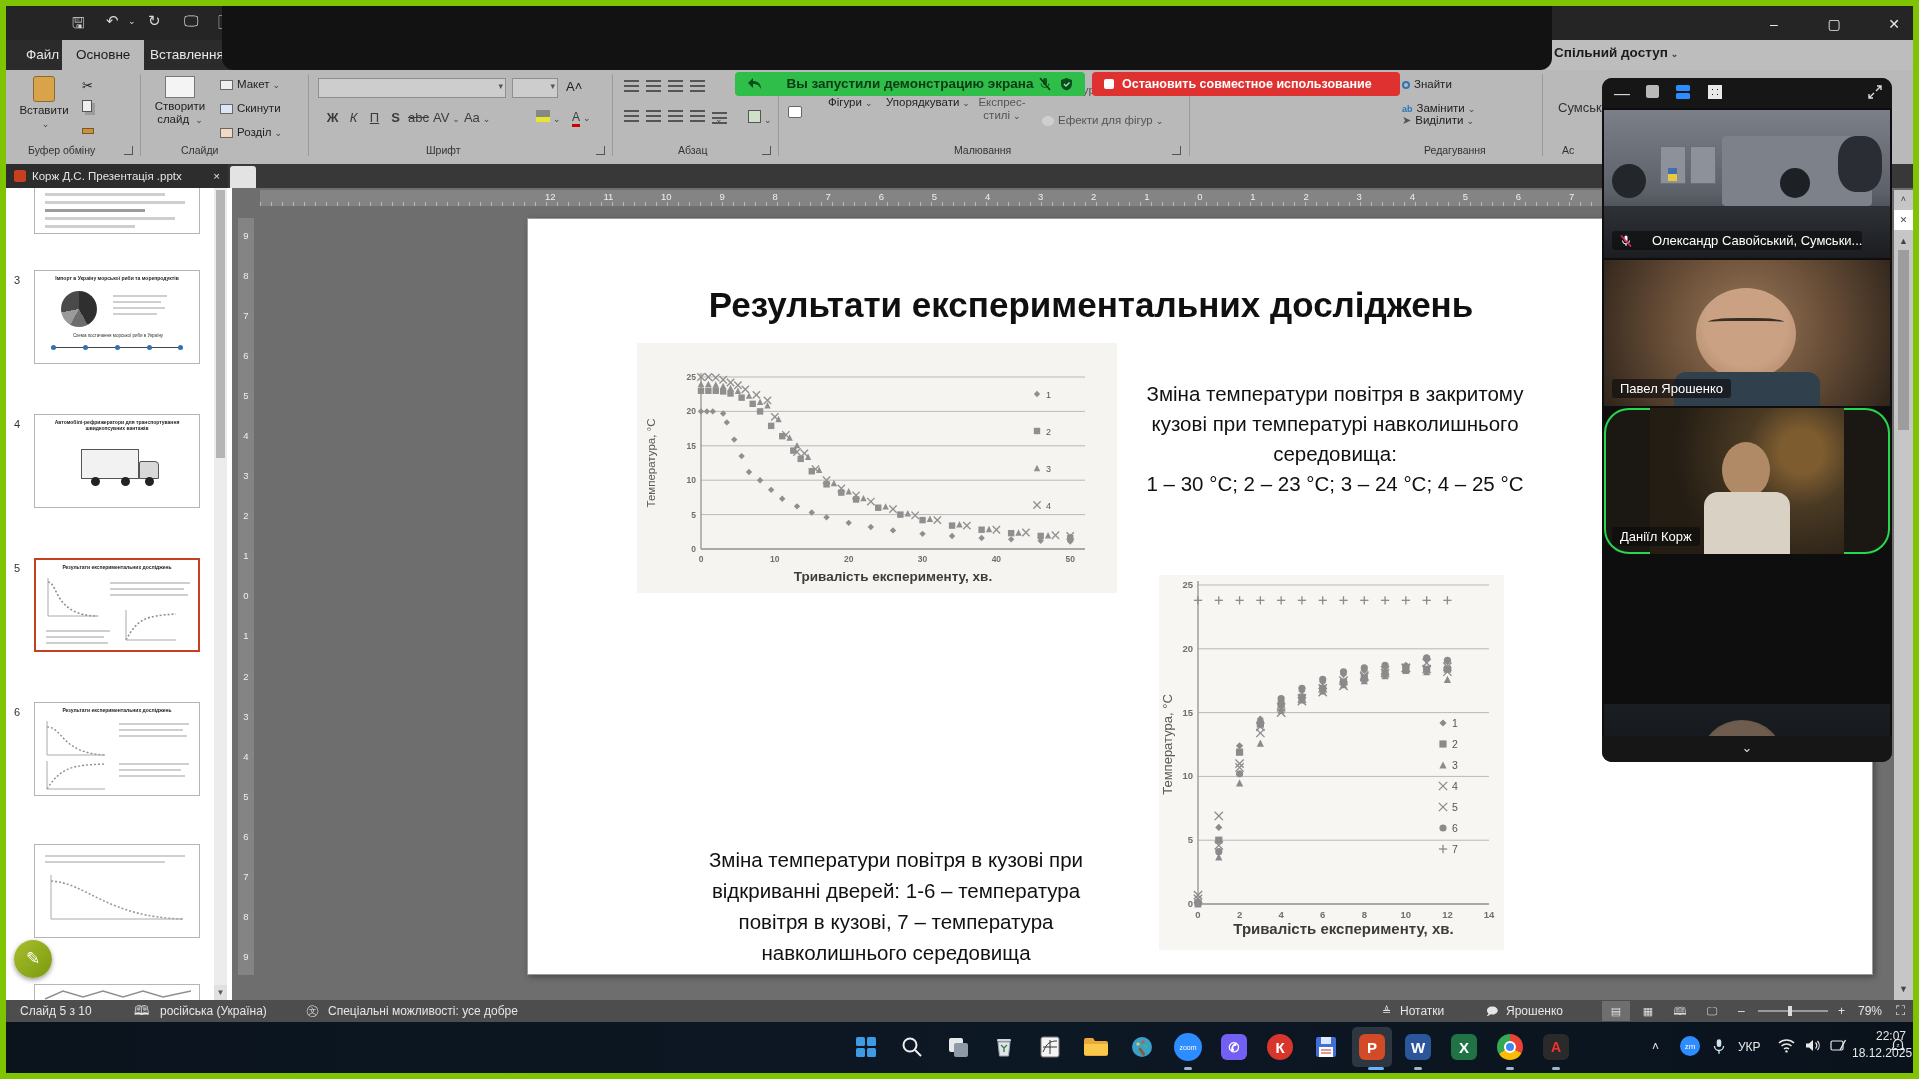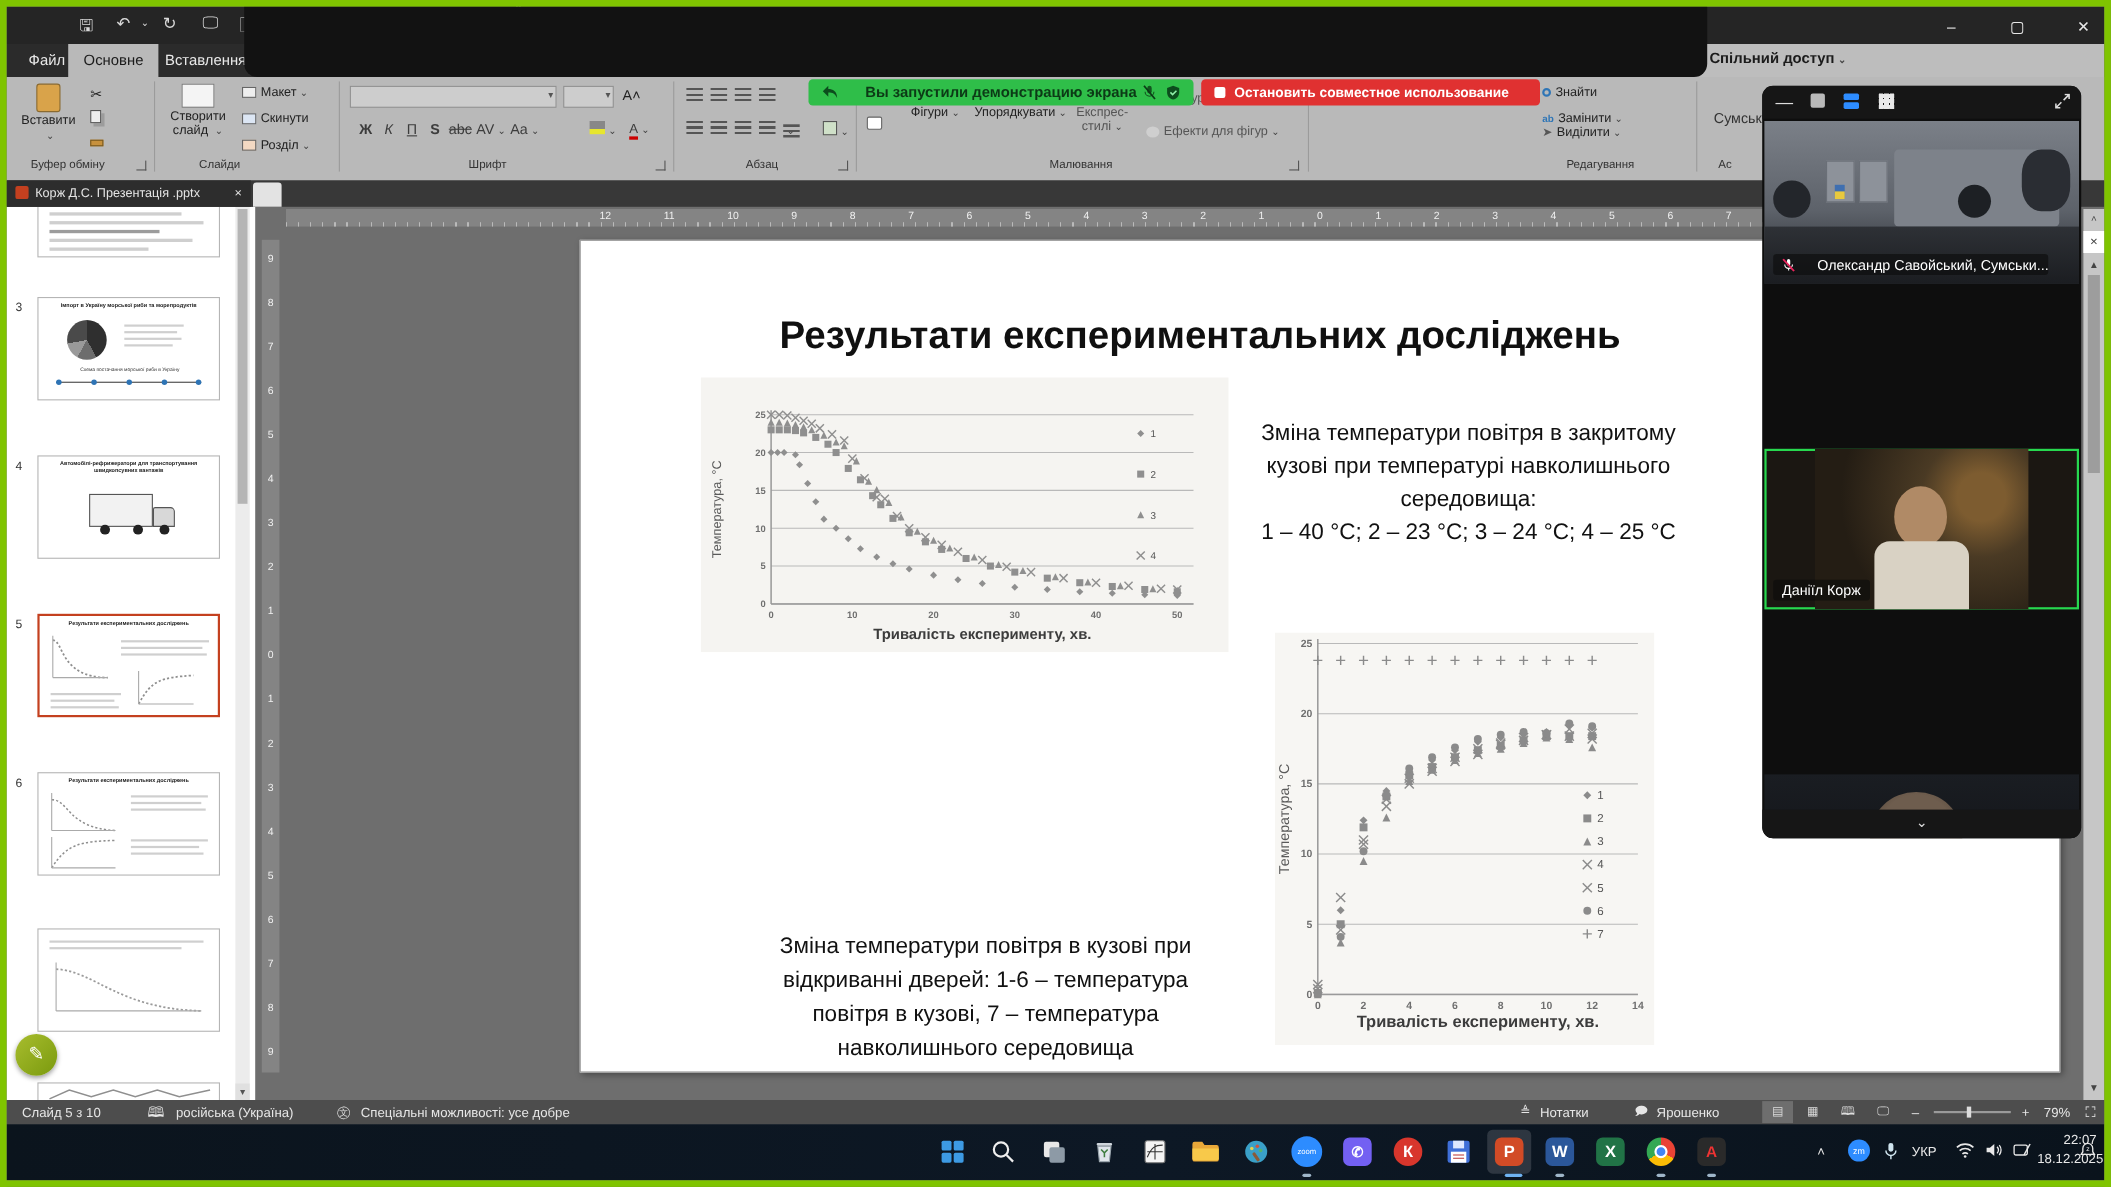--- a/index.html
+++ b/index.html
@@ -84,21 +84,21 @@
   .zchev{position:absolute;top:8px;color:#ccc;font-size:10px;}
   .zbadge{position:absolute;font-size:10px;color:#fff;}
   
   #banner-green{left:735px;top:72px;width:350px;height:24px;background:#2fbe49;border-radius:4px;z-index:60;color:#0c3a16;font-size:13.5px;font-weight:bold;line-height:24px;text-align:center;}
   #banner-red{left:1092px;top:72px;width:308px;height:24px;background:#e03131;border-radius:4px;z-index:60;color:#fff;font-size:12.5px;font-weight:bold;line-height:24px;}
   
   #videopanel{left:1602px;top:78px;width:290px;height:684px;background:#0e0e0e;border-radius:10px;z-index:70;overflow:hidden;}
   #vheader{position:absolute;left:0;top:0;width:290px;height:30px;background:#161616;}
   .vhic{position:absolute;top:7px;}
   .vtile{position:absolute;left:2px;width:286px;overflow:hidden;background:#222;}
-  .vtile.active{outline:2px solid #27d84f;outline-offset:-2px;}
+  .vtile.active{outline:2px solid #27d84f;outline-offset:-2px;border-radius:25px;}
   .vname{position:absolute;left:8px;bottom:8px;background:rgba(12,12,12,.62);border-radius:3px;padding:2px 8px;color:#fff;font-size:13px;display:flex;align-items:center;gap:20px;max-width:250px;white-space:nowrap;overflow:hidden;}
   .micico{display:inline-flex;width:12px;height:12px;}
   .scene1{background:linear-gradient(180deg,#7b8088 0%,#5d626a 55%,#23262b 100%);}
   .scene2{background:radial-gradient(circle at 50% 45%,#96785a 0%,#6e523a 45%,#2e241b 100%);}
   .scene3{background:#1b1712;}
   .scene4{background:linear-gradient(180deg,#3a4149,#23282e);}
   .scene5{background:linear-gradient(180deg,#1a1d22,#101216);}
   .sil{position:absolute;border-radius:50%;}
   #vchev{position:absolute;left:0;bottom:0;width:290px;height:26px;background:#161616;color:#ddd;text-align:center;font-size:13px;line-height:24px;}
   
@@ -504,21 +504,21 @@
         <text x="409" y="128.5" font-size="9" fill="#555" font-family="&quot;DejaVu Serif&quot;,serif">3</text>
         <line x1="396.32" y1="158.32" x2="403.68" y2="165.68" stroke="#8f8f8f" stroke-width="1.3"></line>
         <line x1="396.32" y1="165.68" x2="403.68" y2="158.32" stroke="#8f8f8f" stroke-width="1.3"></line>
         <text x="409" y="165.5" font-size="9" fill="#555" font-family="&quot;DejaVu Serif&quot;,serif">4</text>
         <text x="256" y="238" text-anchor="middle" font-size="13.5" font-weight="bold" fill="#3c3c3c" font-family="&quot;DejaVu Serif&quot;,serif">Тривалість експерименту, хв.</text>
         <text x="18" y="120" text-anchor="middle" font-size="11.5" fill="#5a5a5a" font-family="&quot;DejaVu Serif&quot;,serif" transform="rotate(-90 18 120)">Температура, °С</text>
       </svg>
     <div class="slidetext" id="slide-text-right">Зміна температури повітря в закритому
 кузові при температурі навколишнього
 середовища:
-1 – 40 °С;  2 – 23 °С; 3 – 24 °С; 4 – 25 °С</div>
+1 – 30 °С;  2 – 23 °С; 3 – 24 °С; 4 – 25 °С</div>
     <svg id="chart2" class="chartsvg" style="left:631px;top:356px" width="345" height="375">
         <rect x="0" y="0" width="345" height="375" fill="#f7f6f3"></rect>
         <line x1="39" y1="329" x2="330" y2="329" stroke="#b9b9b9" stroke-width="1"></line>
         <text x="34" y="332" text-anchor="end" font-size="9.5" fill="#6f6f6f" font-family="&quot;DejaVu Serif&quot;,serif" font-weight="bold">0</text>
         <line x1="39" y1="265.2" x2="330" y2="265.2" stroke="#b9b9b9" stroke-width="1"></line>
         <text x="34" y="268.2" text-anchor="end" font-size="9.5" fill="#6f6f6f" font-family="&quot;DejaVu Serif&quot;,serif" font-weight="bold">5</text>
         <line x1="39" y1="201.39999999999998" x2="330" y2="201.39999999999998" stroke="#b9b9b9" stroke-width="1"></line>
         <text x="34" y="204.39999999999998" text-anchor="end" font-size="9.5" fill="#6f6f6f" font-family="&quot;DejaVu Serif&quot;,serif" font-weight="bold">10</text>
         <line x1="39" y1="137.6" x2="330" y2="137.6" stroke="#b9b9b9" stroke-width="1"></line>
         <text x="34" y="140.6" text-anchor="end" font-size="9.5" fill="#6f6f6f" font-family="&quot;DejaVu Serif&quot;,serif" font-weight="bold">15</text>
@@ -997,20 +997,28 @@
             <svg width="12" height="12" viewBox="0 0 12 12">
               <rect x="4.5" y="0.5" width="3" height="6" rx="1.5" fill="#fff"></rect>
               <path d="M2.5 5.5a3.5 3.5 0 0 0 7 0" stroke="#fff" fill="none"></path>
               <line x1="6" y1="9" x2="6" y2="11" stroke="#fff"></line>
               <line x1="1" y1="0.5" x2="11" y2="11.5" stroke="#e8245c" stroke-width="1.6"></line>
             </svg>
           </span>
           <span>Олександр Савойський, Сумськи...</span>
         </div>
     </div>
+    <div class="vtile scene2" style="top:182px;height:146px">
+      <div class="sil" style="left:92px;top:28px;width:100px;height:92px;background:radial-gradient(circle at 50% 40%,#cba184 0 55%,#a97f60 100%)"></div>
+      <div style="position:absolute;left:104px;top:58px;width:76px;height:10px;border-top:3px solid #3a2f26;border-radius:40%"></div>
+      <div style="position:absolute;left:70px;top:112px;width:146px;height:34px;background:#31404d;border-radius:12px 12px 0 0"></div>
+      <div class="vname">
+          <span>Павел Ярошенко</span>
+        </div>
+    </div>
     <div class="vtile scene3 active" style="top:330px;height:146px">
       <div style="position:absolute;left:46px;top:0;width:194px;height:146px;background:radial-gradient(circle at 78% 30%,#7d5c30 0 12%,#4a3a24 30%,#241d14 70%)"></div>
       <div class="sil" style="left:118px;top:34px;width:48px;height:56px;background:#b08a66"></div>
       <div style="position:absolute;left:100px;top:84px;width:86px;height:62px;background:#d9d2c4;border-radius:14px 14px 0 0"></div>
       <div class="vname">
           <span>Даніїл Корж</span>
         </div>
     </div>
     <div class="vtile scene5" style="top:626px;height:100px">
       <div class="sil" style="left:96px;top:16px;width:84px;height:80px;background:radial-gradient(circle at 50% 45%,#6e5d4e 0 55%,#463a30 100%)"></div>

